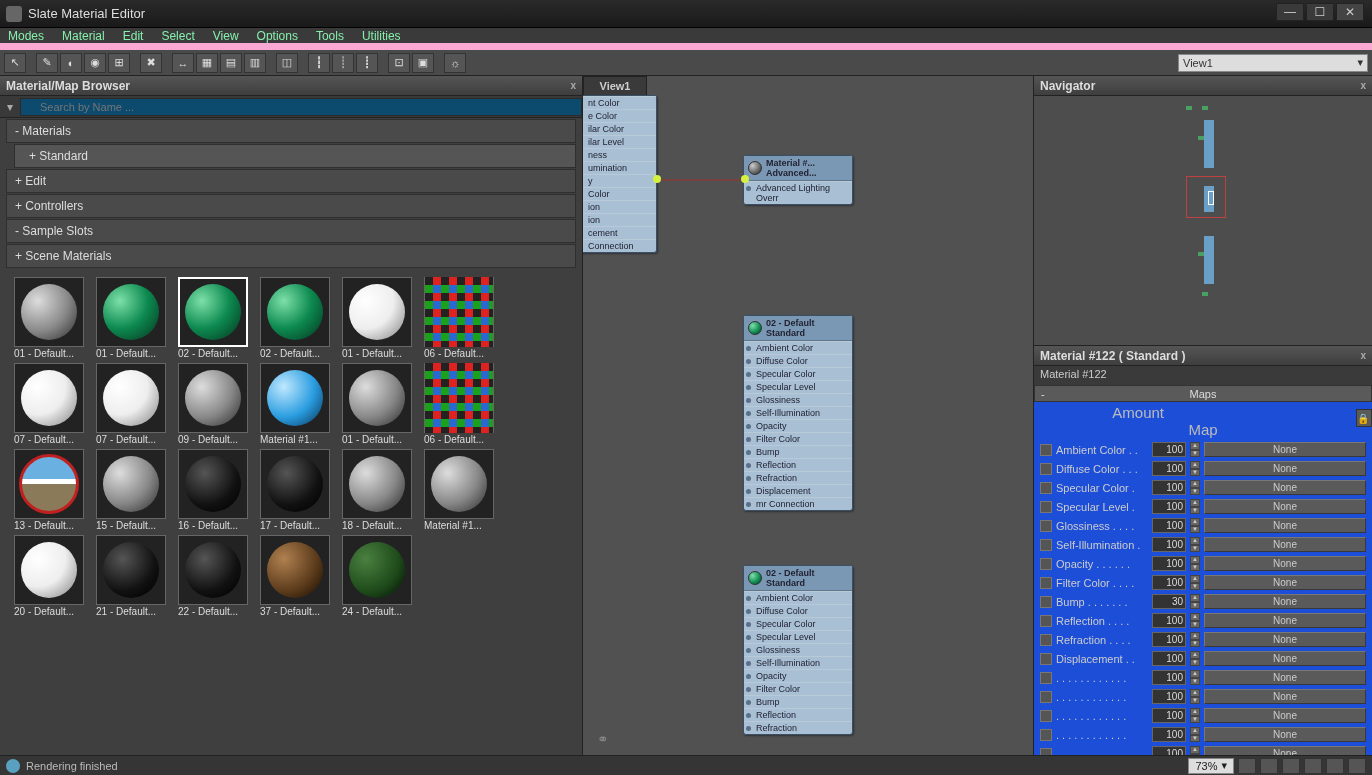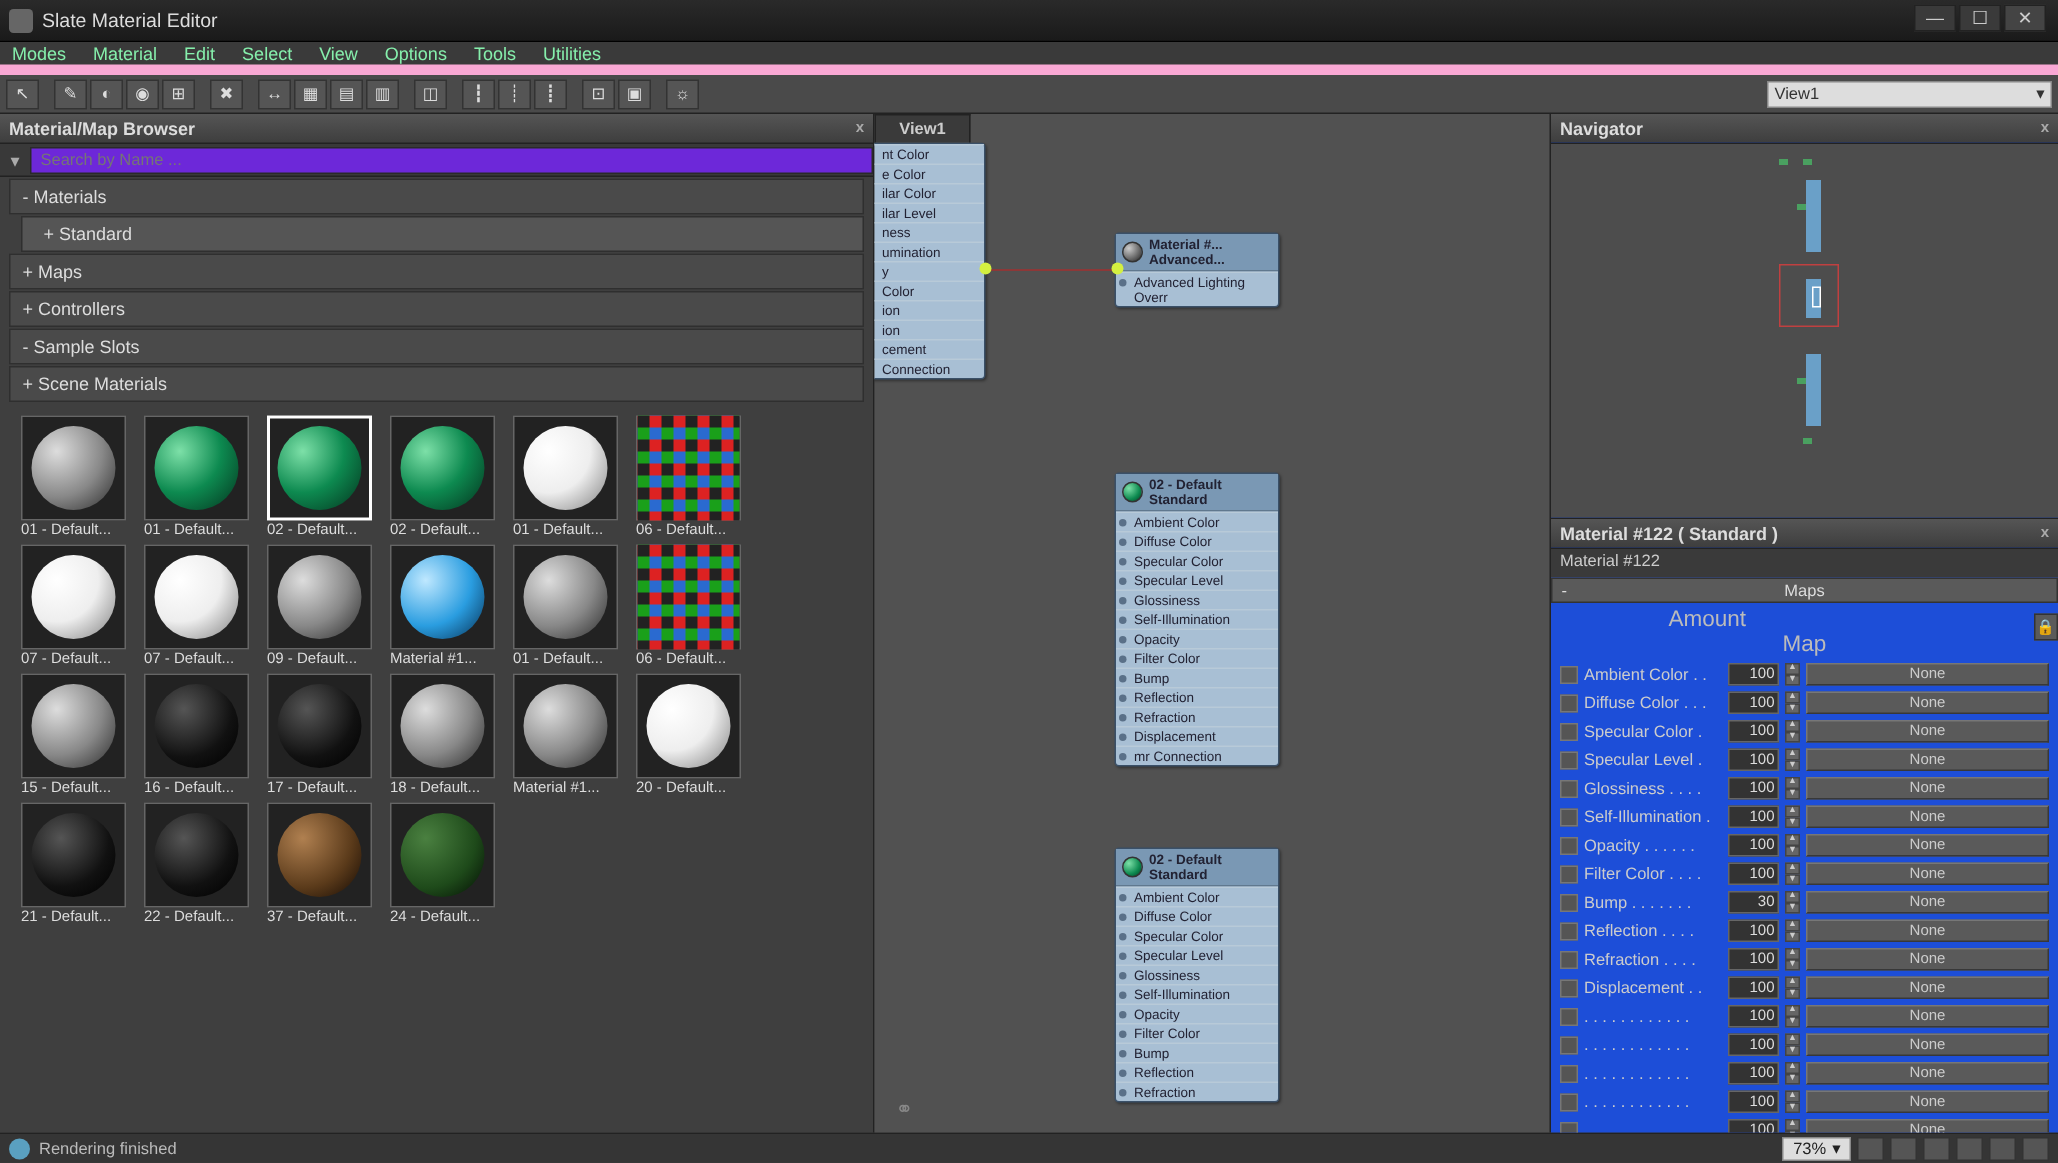--- a/index.html
+++ b/index.html
@@ -17,21 +17,21 @@
 .tsep { width: 6px; }
 .viewcombo { margin-left: auto; width: 190px; height: 18px; background: #ddd; color: #333; border: 1px solid #888; padding: 0 4px; font-size: 11px; display: flex; align-items: center; justify-content: space-between; }
 .main { display: flex; height: 679px; }
 .panel { display: flex; flex-direction: column; }
 .panelheader { height: 20px; background: linear-gradient(#555,#3e3e3e); display: flex; align-items: center; padding: 0 6px; font-weight: bold; color: #ddd; font-size: 12px; border-bottom: 1px solid #222; justify-content: space-between; }
 .panelheader .x { font-size: 10px; color: #aaa; }
 
 .browser { width: 583px; background: #3f3f3f; border-right: 1px solid #222; }
 .searchrow { display: flex; align-items: center; height: 22px; background: #393939; border-bottom: 1px solid #222; }
 .searchrow .arrowbtn { width: 20px; text-align: center; color: #aaa; }
-.searchrow input { flex: 1; background: #6d28d9; border: 1px solid #2a2a2a; color: #aaa; height: 18px; padding: 0 6px; font-size: 11px; }
+.searchrow input { flex: 1; background: #0c4a6e; border: 1px solid #2a2a2a; color: #aaa; height: 18px; padding: 0 19px; font-size: 11px; }
 .treelist { max-height: 200px; }
 .treeitem { height: 24px; display: flex; align-items: center; padding: 0 8px; background: #4a4a4a; border: 1px solid #2f2f2f; margin: 1px 6px; color: #ddd; font-size: 12px; }
 .treeitem.sub { background: #555; margin-left: 14px; padding-left: 14px; }
 .slotgrid { display: grid; grid-template-columns: repeat(6, 78px); gap: 4px; padding: 8px 14px; }
 .slot { width: 78px; }
 .slot .thumb { width: 70px; height: 70px; border: 1px solid #666; background: #222; display: flex; align-items: center; justify-content: center; position: relative; }
 .slot.selected .thumb { border: 2px solid #fff; }
 .ball { width: 56px; height: 56px; border-radius: 50%; background: radial-gradient(circle at 30% 30%, #fff, #999 40%, #222 90%); }
 .ball.green { background: radial-gradient(circle at 30% 30%, #7de0a8, #0d8a50 50%, #053a22 95%); }
 .ball.white { background: radial-gradient(circle at 30% 30%, #fff, #eee 50%, #888 95%); }
@@ -146,21 +146,21 @@
       <span>Material/Map Browser</span>
       <span class="x">x</span>
     </div>
     <div class="searchrow">
       <div class="arrowbtn">▾</div>
       <input type="text" id="searchinput" placeholder="Search by Name ..." style="">
     </div>
     <div class="treelist" id="treelist">
         <div class="treeitem">- Materials</div>
         <div class="treeitem sub">+ Standard</div>
-        <div class="treeitem">+ Maps</div>
+        <div class="treeitem">+ Edit</div>
         <div class="treeitem">+ Controllers</div>
         <div class="treeitem">- Sample Slots</div>
         <div class="treeitem">+ Scene Materials</div>
       </div>
     <div class="slotgrid" id="slotgrid">
         <div class="slot">
           <div class="thumb">
             <div class="ball grey"></div>
           </div>
           <div class="slotlabel">01 - Default...</div>
@@ -223,20 +223,26 @@
           <div class="thumb">
             <div class="ball grey"></div>
           </div>
           <div class="slotlabel">01 - Default...</div>
         </div>
         <div class="slot">
           <div class="thumb">
             <div class="checker"></div>
           </div>
           <div class="slotlabel">06 - Default...</div>
+        </div>
+        <div class="slot">
+          <div class="thumb">
+            <div class="hdr"></div>
+          </div>
+          <div class="slotlabel">13 - Default...</div>
         </div>
         <div class="slot">
           <div class="thumb">
             <div class="ball grey"></div>
           </div>
           <div class="slotlabel">15 - Default...</div>
         </div>
         <div class="slot">
           <div class="thumb">
             <div class="ball black"></div>

